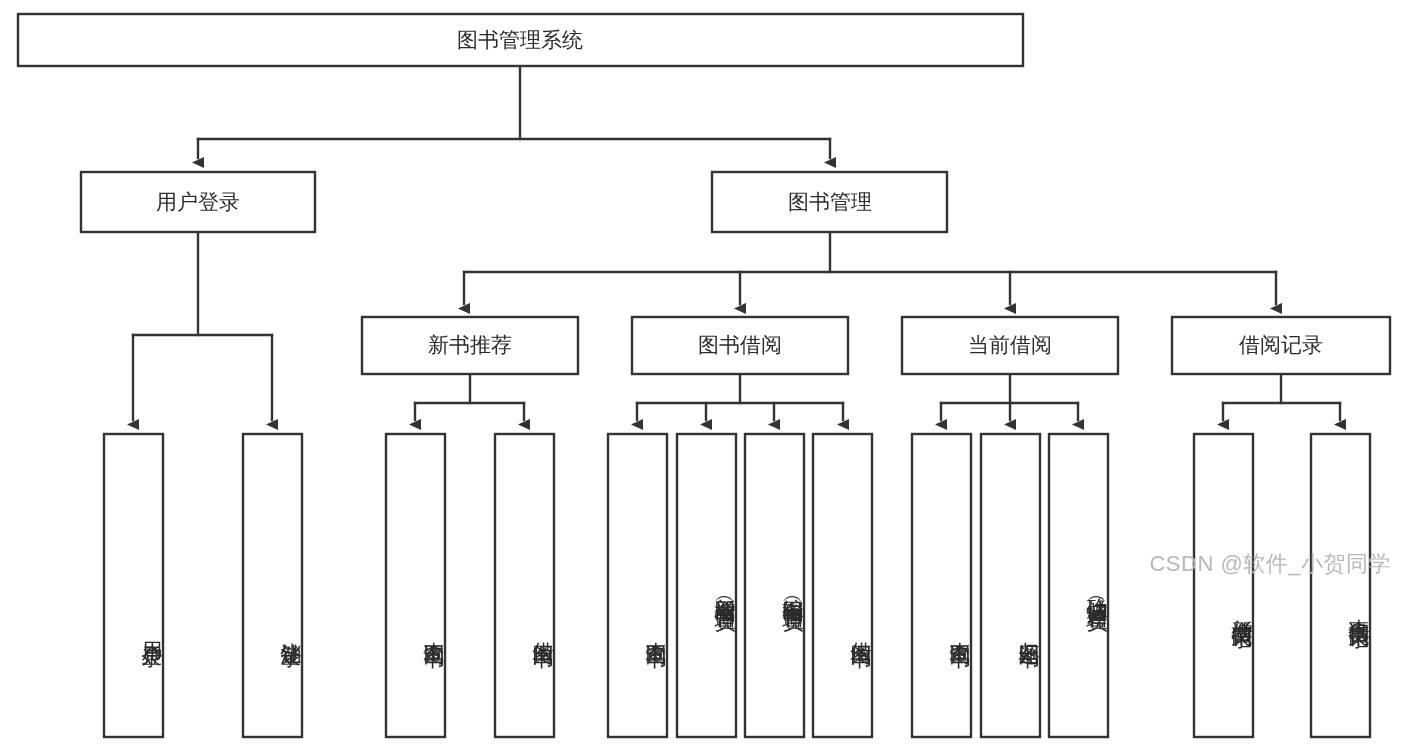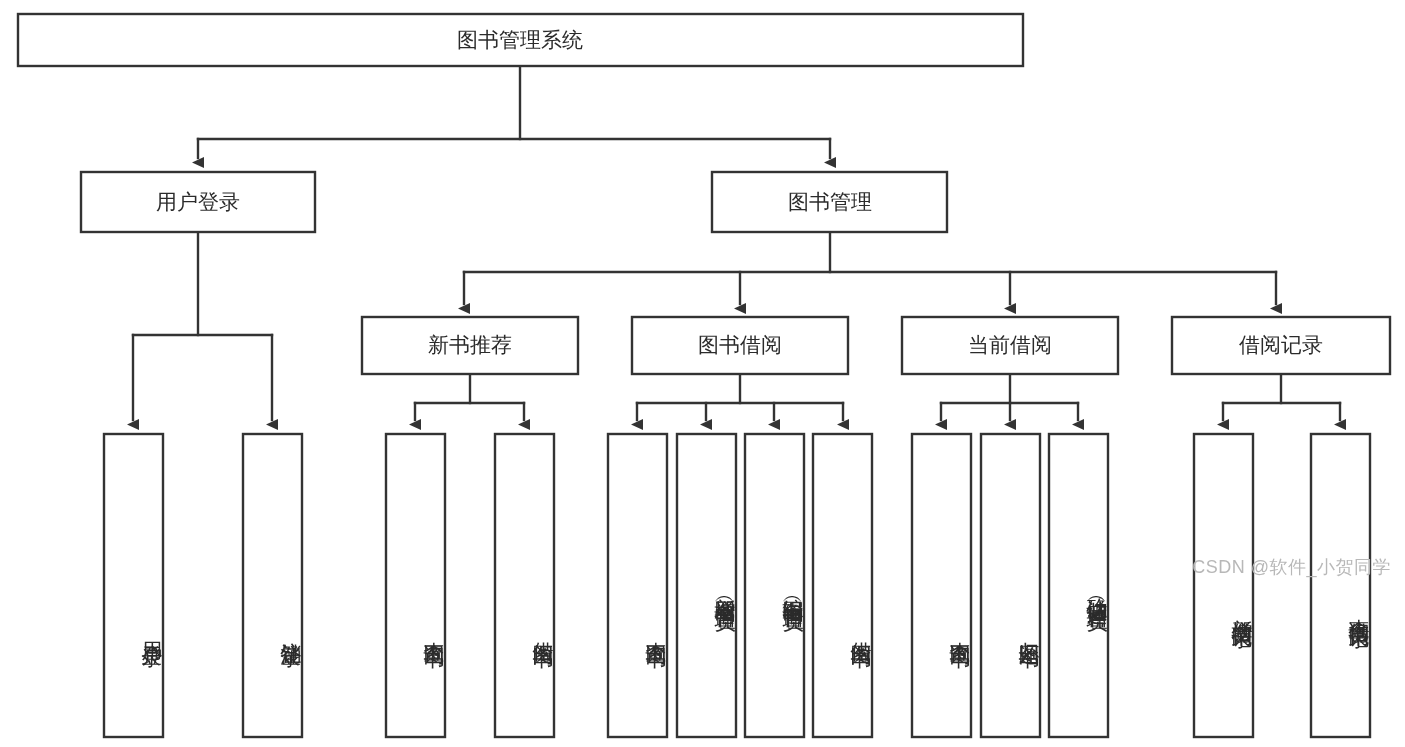--- a/index.html
+++ b/index.html
@@ -61,21 +61,21 @@
     display: flex;
     align-items: flex-start;
     justify-content: center;
     pointer-events: none;
   }
   .watermark {
     position: absolute;
     right: 14px;
     bottom: 6px;
     font-family: "Liberation Sans", "DejaVu Sans", sans-serif;
-    font-size: 18px;
+    font-size: 22px;
     color: #b8b8b8;
     white-space: nowrap;
     letter-spacing: 0.5px;
   }
 </style>
 </head>
 <body>
 
 <div id="diagram-root">
 

